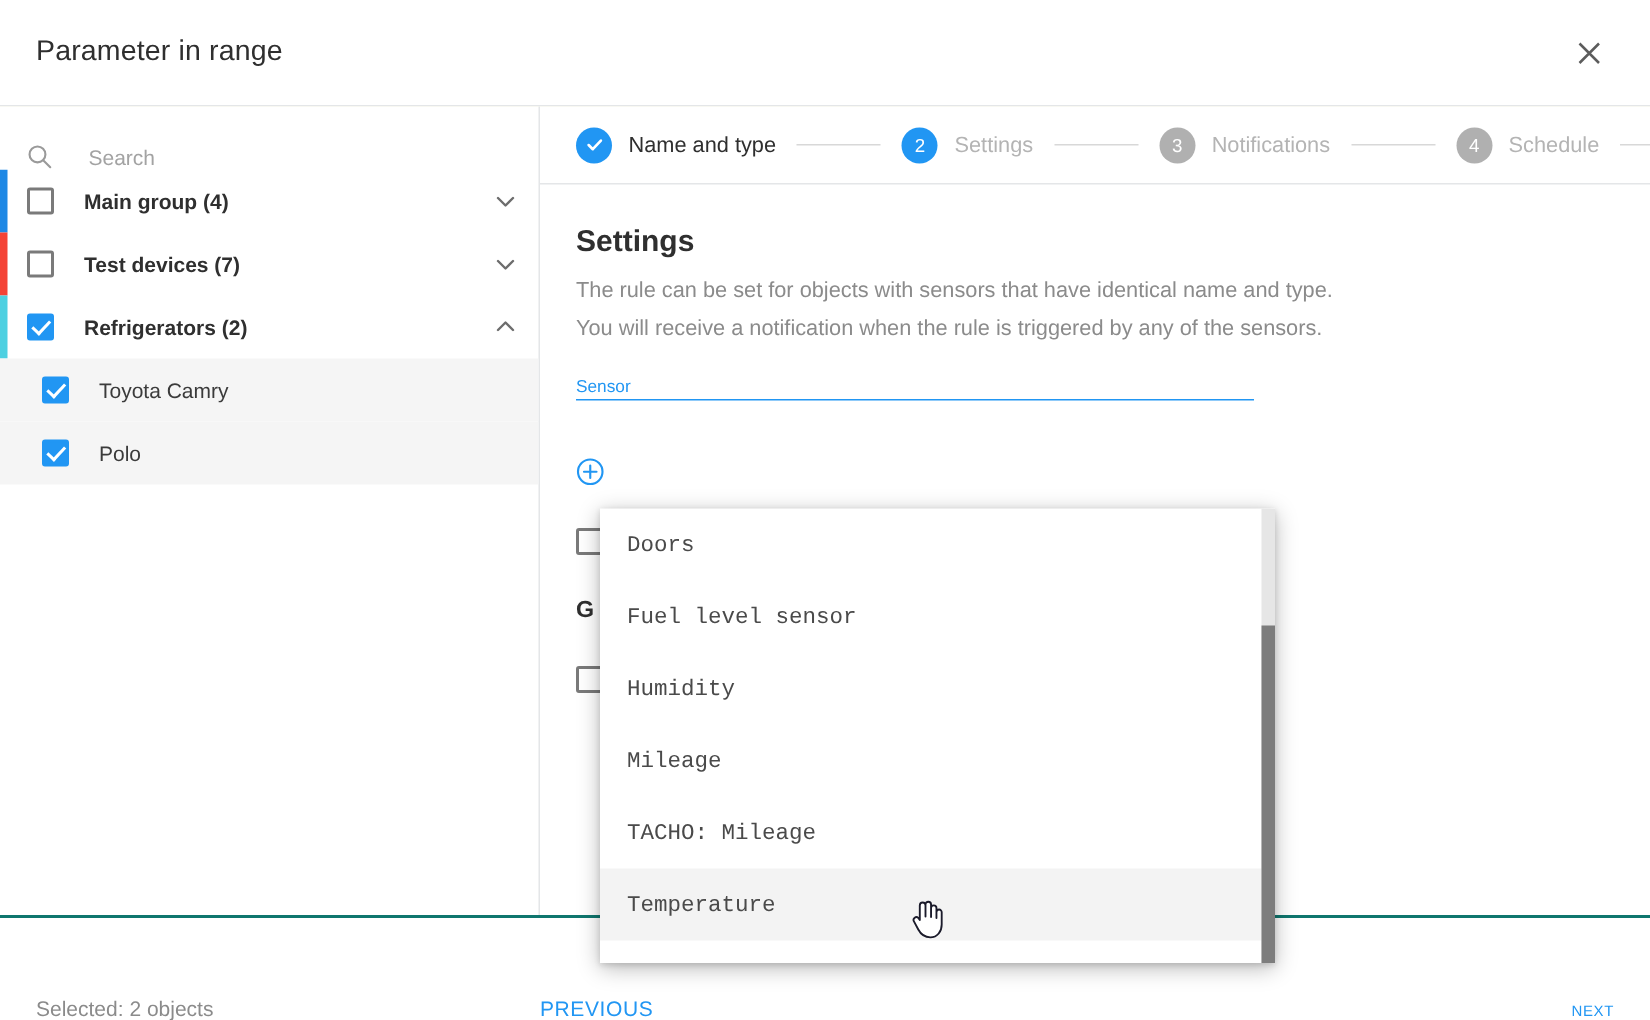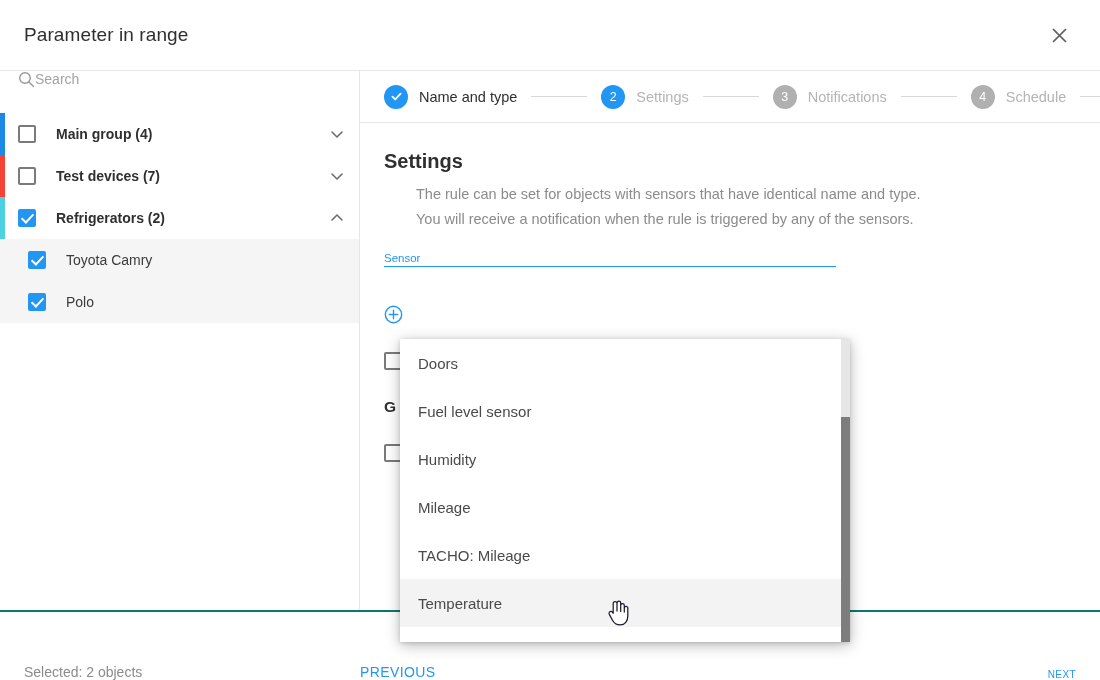--- a/index.html
+++ b/index.html
@@ -33,21 +33,21 @@
   
   .sidebar {
     width: 360px; flex: 0 0 360px;
     border-right: 1px solid #e4e6e8;
     background: #fff;
     display: flex; flex-direction: column;
     position: relative;
   }
   .search-row {
     height: 42px; flex: 0 0 42px;
-    display: flex; align-items: flex-start; gap: 0;
+    display: flex; align-items: flex-end; gap: 24px;
     padding: 0 18px;
   }
   .search-icon { color: #9a9a9a; display: flex; align-items: center; }
   .search-input {
     border: none; outline: none; background: transparent;
     font-family: "Liberation Sans", sans-serif; font-size: 14px; color: #3b3b3b;
     width: 240px;
   }
   .search-input::placeholder { color: #a3a3a3; }
 
@@ -98,21 +98,21 @@
   .step-circle.done { background: #2196f3; }
   .step-circle.active { background: #2196f3; }
   .step-circle.todo { background: #b0b0b0; }
   .step-label { margin-left: 11px; font-size: 14.5px; white-space: nowrap; }
   .step-label.done { color: #2f2f2f; }
   .step-label.todo { color: #b4b4b4; }
   .step-line { width: 56px; height: 1px; background: #d8d8d8; margin: 0 14px; flex: 0 0 56px; }
 
   .content { flex: 1 1 auto; padding: 27px 24px 0 24px; position: relative; min-height: 0; }
   .content-title { font-size: 20px; font-weight: 700; color: #2f2f2f; margin-bottom: 9px; }
-  .content-desc { font-size: 14.5px; color: #8b8b8b; line-height: 25px; margin-left: 32px; }
+  .content-desc { font-size: 14.5px; color: #8b8b8b; line-height: 25px; }
 
   .form-area { position: relative; margin-top: 34px; }
 
   .field { position: relative; width: 452px; }
   .field-label {
     position: absolute; top: -14px; left: 0;
     font-size: 11.5px; color: #2196f3;
   }
   .field-line { height: 1px; background: #2196f3; width: 452px; margin-top: 22px; }
 
@@ -131,21 +131,21 @@
   
   .dropdown {
     position: absolute;
     left: 400px; top: 268px;
     width: 450px; height: 303px;
     background: #fff;
     box-shadow: 0 3px 14px rgba(0,0,0,.28), 0 1px 4px rgba(0,0,0,.14);
     z-index: 40;
     overflow: hidden;
   }
-  .dd-list { position: relative; height: 100%; }
+  .dd-list { position: relative; height: 100%; font-family: Liberation Mono, monospace; }
   .dd-item {
     height: 48px; display: flex; align-items: center;
     padding-left: 18px;
     font-size: 15px; color: #4a4a4a; cursor: pointer;
     white-space: nowrap;
   }
   .dd-item.highlighted { background: #f3f3f3; }
   .dd-scroll-track {
     position: absolute; right: 0; top: 0; width: 9px; height: 100%;
     background: #e6e6e6;

